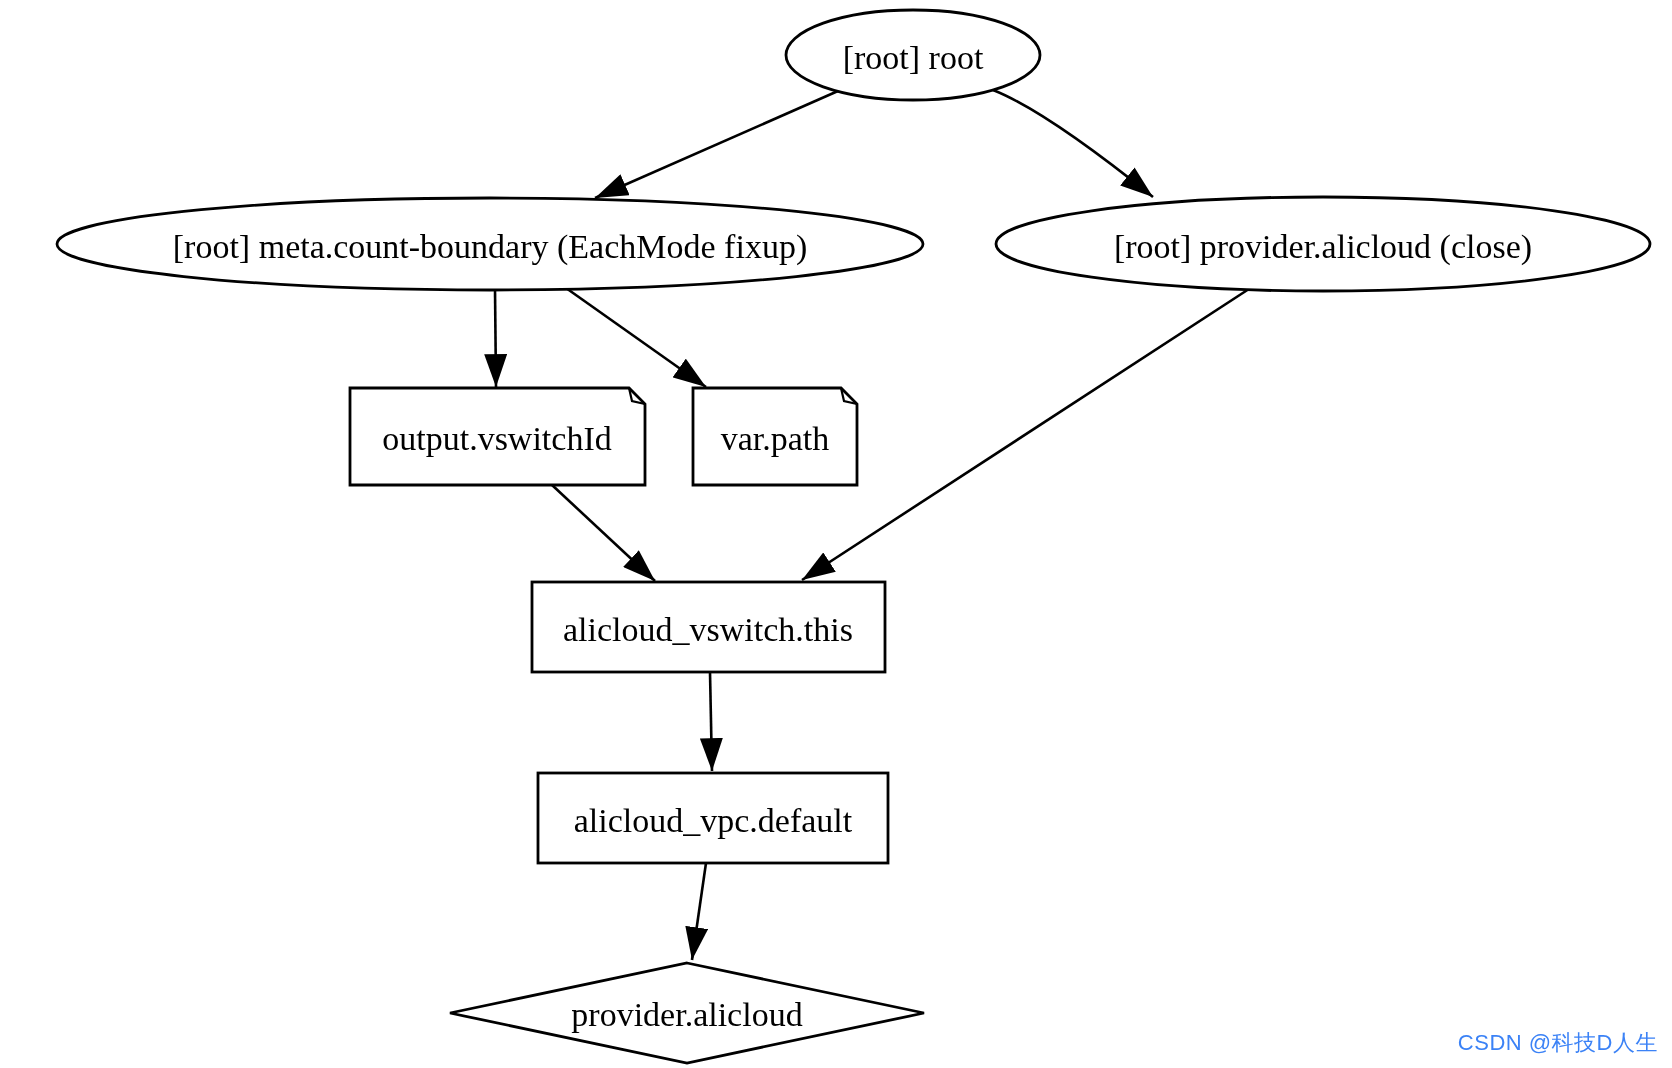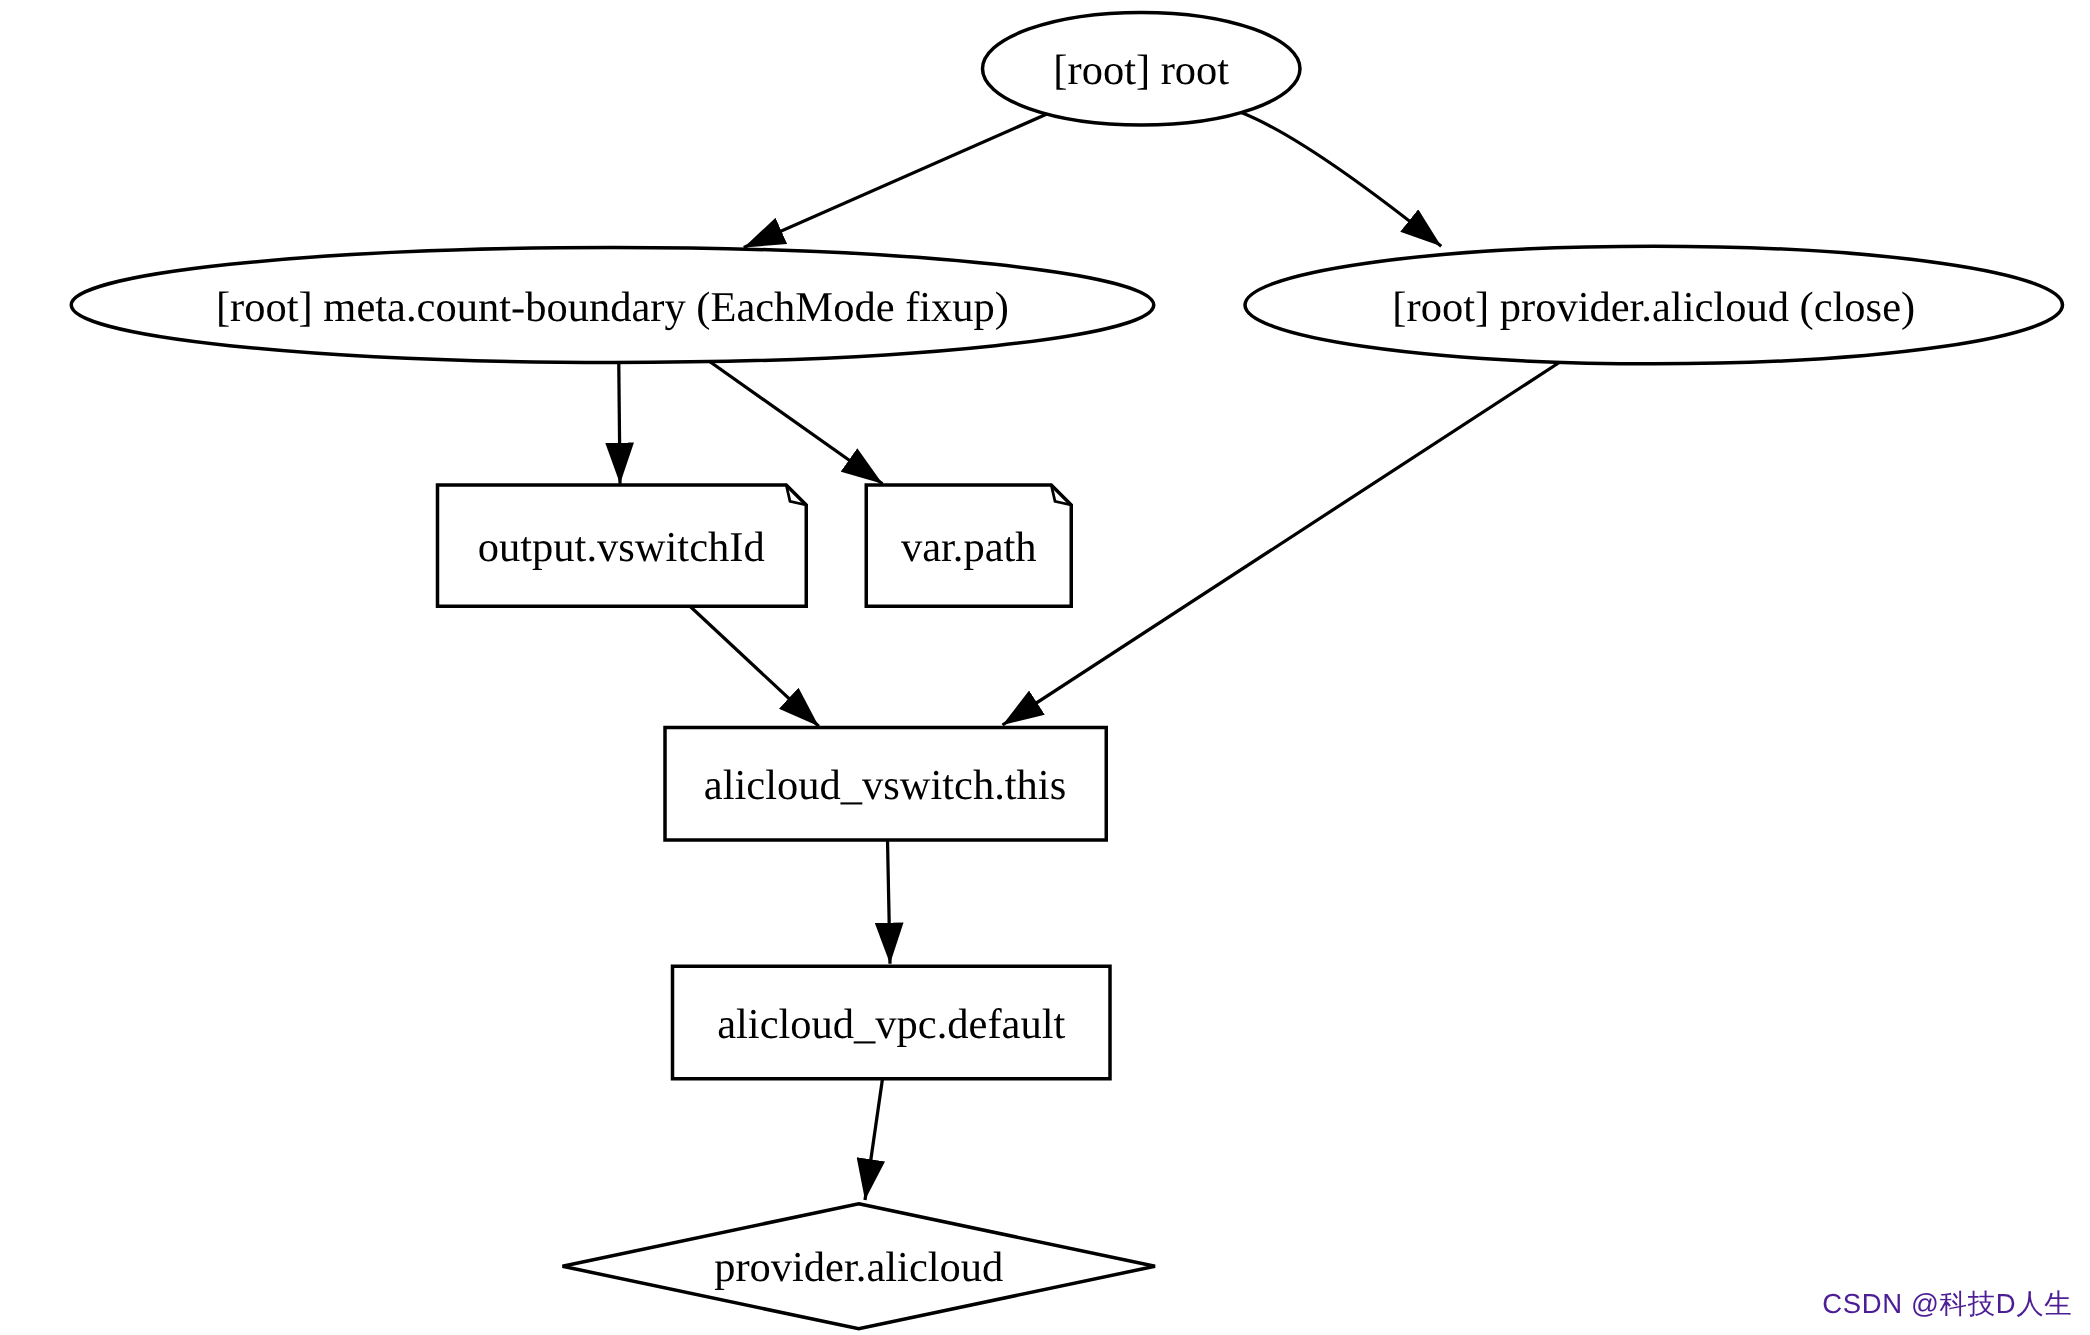--- a/index.html
+++ b/index.html
@@ -114,14 +114,14 @@
       </g>
 
       <g>
         <polygon class="node-shape" points="687,963 924,1013 687,1063 450,1013"></polygon>
         <text class="node-label" x="687" y="1014">provider.alicloud</text>
       </g>
 
     </g>
   </svg>
 
-  <div class="watermark" style="color: #4c1d95;">CSDN @科技D人生</div>
+  <div class="watermark" style="color: #3b82f6;">CSDN @科技D人生</div>
 </div>
 
 </body></html>

